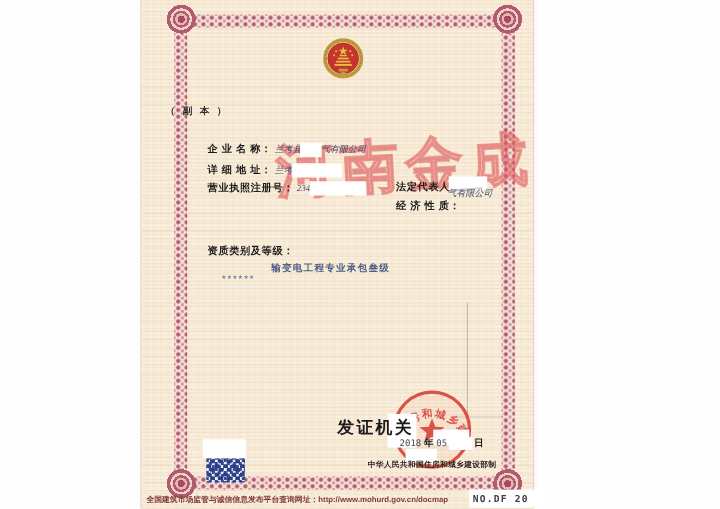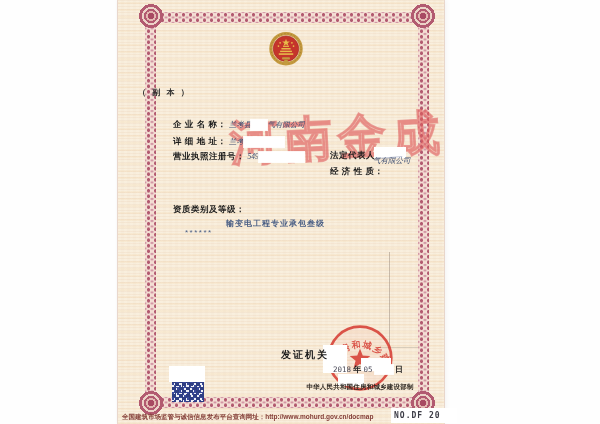--- a/index.html
+++ b/index.html
@@ -47,21 +47,21 @@
   .qual-stars{position:absolute;left:185px;top:228px;font-size:8px;color:#4a5f85;letter-spacing:1.5px;}
   
   .watermark{position:absolute;left:230px;top:106px;font-family:"Liberation Serif",serif;
     font-size:48px;font-weight:bold;letter-spacing:6px;white-space:nowrap;
     transform:rotate(-3deg);color:rgba(228,106,106,0.30);
     -webkit-text-stroke:1.3px rgba(222,88,88,0.5);pointer-events:none;}
   
   .crease-v{position:absolute;left:389px;top:252px;width:1px;height:96px;background:rgba(140,125,110,0.45);}
   .crease-h{position:absolute;left:378px;top:347px;width:40px;height:1px;background:rgba(140,125,110,0.3);}
   
-  .authority{position:absolute;left:281px;top:348px;font-size:10px;font-weight:bold;
+  .authority{position:absolute;left:281px;top:348px;font-size:14px;font-weight:bold;
     letter-spacing:2px;color:#1b1b1b;z-index:5;}
   .seal{position:absolute;left:326px;top:324px;width:68px;height:68px;opacity:.92;z-index:2;}
   .dateline{position:absolute;left:333px;top:364px;font-size:8px;color:#1b1b1b;
     white-space:nowrap;z-index:5;}
   .date-num{font-family:"DejaVu Sans Mono",monospace;font-size:7.5px;color:#4a4a58;}
   .date-unit{font-weight:bold;}
   .ministry{position:absolute;left:295px;top:383px;width:130px;text-align:center;
     font-size:6.5px;font-weight:bold;letter-spacing:0.2px;color:#2c2620;z-index:5;}
   
   .qr{position:absolute;left:172px;top:369px;width:32px;height:33px;z-index:4;
@@ -125,21 +125,21 @@
     <span class="val">兰考县</span><span class="redact w16"></span><span class="val">气有限公司</span>
   </div>
 
   <div class="row" style="left:173px;top:136px">
     <span class="lbl">详 细 地 址：</span>
     <span class="val">兰考</span><span class="redact w40"></span>
   </div>
 
   <div class="row" style="left:173px;top:151px">
     <span class="lbl">营业执照注册号：</span>
-    <span class="val">549</span><span class="redact w45"></span>
+    <span class="val">234</span><span class="redact w45"></span>
   </div>
   <div class="row" style="left:330px;top:150px">
     <span class="lbl">法定代表人：</span>
   </div>
   <div class="wbox" style="left:374px;top:147px;width:32px;height:11px"></div>
   <div class="faint-sign"></div>
 
   <div class="row" style="left:330px;top:166px">
     <span class="lbl">经 济 性 质：</span>
   </div>

